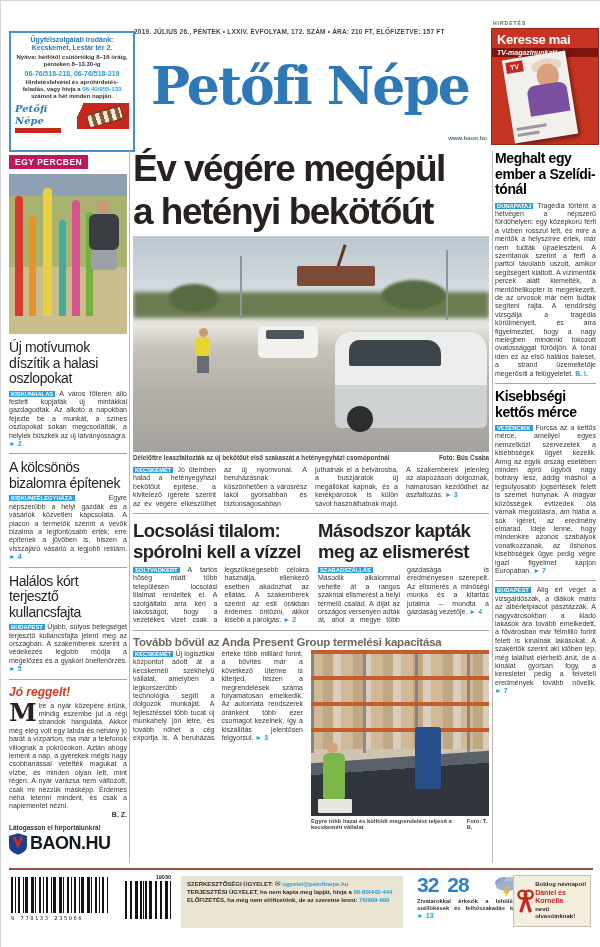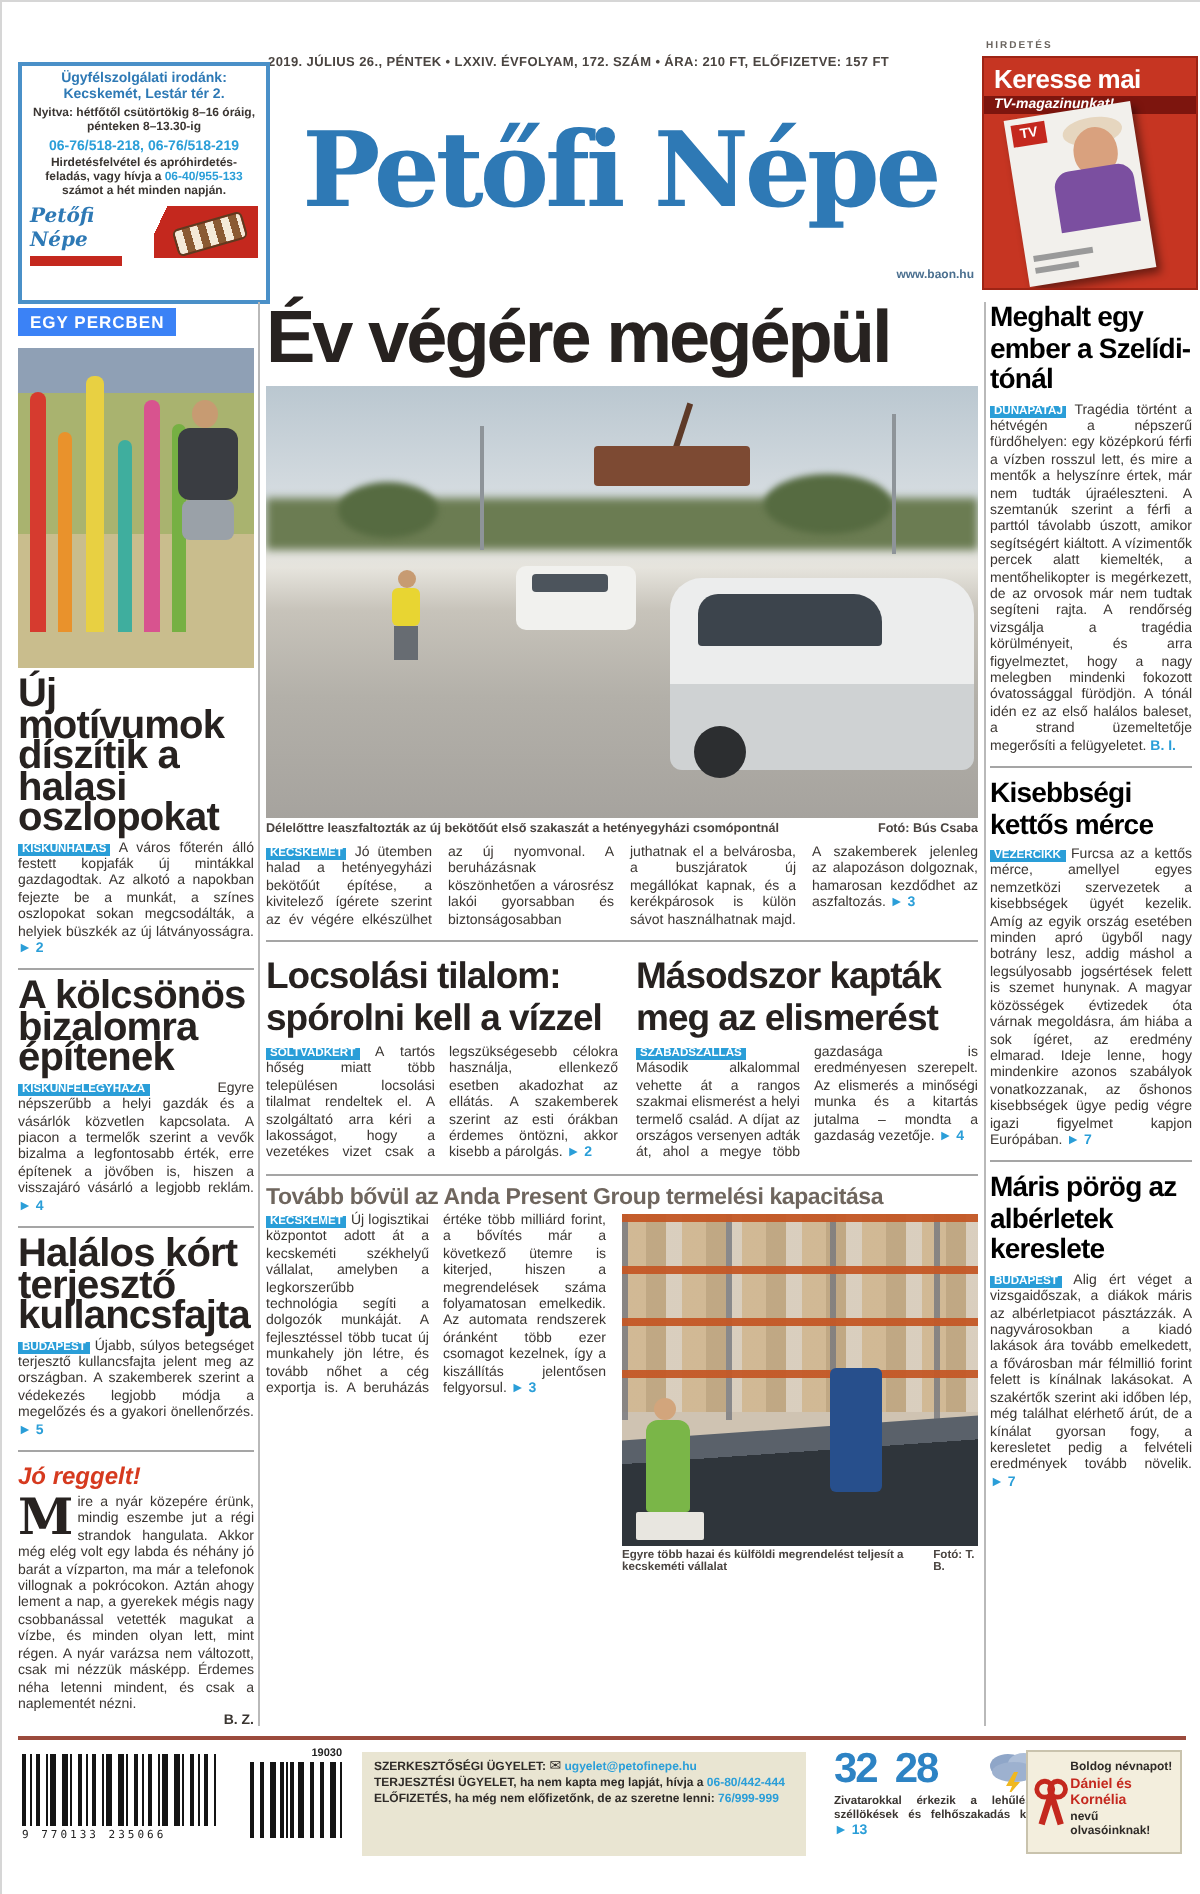--- a/index.html
+++ b/index.html
@@ -42,23 +42,23 @@
   .cov-body{position:absolute;right:4px;top:30px;width:40px;height:30px;border-radius:8px 8px 0 0;background:#7b4fa0;}
   .cov-line{position:absolute;left:4px;height:3px;background:#9a9a9a;}
   
   .vrule{width:1px;background:#b9b9b9;top:150px;height:712px;}
   .bottom-rule{top:867px;left:8px;width:584px;height:2px;background:#9b4a3c;}
   .rule{border:none;border-top:1px solid #a5a5a5;margin:5px 0;}
   
   .left-col{top:150px;left:8px;width:118px;height:714px;overflow:hidden;}
   .center-col{top:146px;left:132px;width:356px;height:719px;overflow:hidden;}
   .right-col{top:148px;left:494px;width:101px;height:716px;overflow:hidden;}
-  .section-label{display:inline-block;background:#3b82f6;color:#fff;font-size:8.5px;font-weight:900;
+  .section-label{display:inline-block;background:#be185d;color:#fff;font-size:8.5px;font-weight:900;
                  padding:2px 6px;letter-spacing:.5px;}
-  .lh3{font-size:20px;font-weight:700;line-height:15.5px;letter-spacing:-.4px;color:#272220;margin:6px 0 3px;}
+  .lh3{font-size:14px;font-weight:400;line-height:15.5px;letter-spacing:-.4px;color:#272220;margin:6px 0 3px;}
   .body-txt{font-size:7px;line-height:8.4px;text-align:justify;color:#3a3531;margin:0;}
   .tag{background:#2a9ed8;color:#fff;font-weight:bold;font-size:5.8px;padding:0 2px;text-transform:uppercase;}
   .pageref{color:#2a9ed8;font-weight:bold;font-size:7px;white-space:nowrap;}
   
   .left-photo{position:relative;height:160px;margin-top:5px;overflow:hidden;
       background:linear-gradient(180deg,#8fa0b5 0 14%,#a9b36f 14% 58%,#c9bd8d 58% 100%);}
   .pole{position:absolute;bottom:18px;border-radius:4px 4px 0 0;}
   .pman-head{position:absolute;right:18px;top:26px;width:13px;height:14px;border-radius:50%;background:#c79b72;}
   .pman-torso{position:absolute;right:8px;top:40px;width:30px;height:36px;border-radius:6px;background:#3a3d42;}
   .pman-shorts{position:absolute;right:10px;top:76px;width:26px;height:20px;border-radius:4px;background:#9aa1a8;}
@@ -218,20 +218,21 @@
       <svg width="18" height="22" viewBox="0 0 20 24">
           <path d="M10 0 L20 3 V14 Q20 21 10 24 Q0 21 0 14 V3 Z" fill="#1b3f8f"></path>
           <path d="M4 4 L10 17 L16 4 L12.5 4 L10 10.5 L7.5 4 Z" fill="#d02c21"></path>
         </svg>
       <span class="baon-text">BAON.HU</span>
     </div>
   </div>
 
   <div class="abs center-col">
     <div class="main-hl">Év végére megépül</div>
+    <div class="main-hl">a hetényi bekötőút</div>
 
     <div class="main-photo">
       <div class="treeline"></div>
       <div class="treeblob" style="left:10%;top:48px;width:50px;height:28px;"></div>
       <div class="treeblob" style="left:70%;top:44px;width:64px;height:30px;"></div>
       <div class="pole-l" style="left:30%;top:20px;height:62px;"></div>
       <div class="pole-l" style="left:88%;top:14px;height:70px;"></div>
       <div class="truck-crane"></div>
       <div class="truck"></div>
       <div class="car-sm">
@@ -292,21 +293,20 @@
 
   <div class="abs right-col">
     <h3 class="rh3">Meghalt egy ember a Szelídi-tónál</h3>
     <p class="body-txt"><span class="tag">DUNAPATAJ</span> <span>Tragédia történt a hétvégén a népszerű fürdőhelyen: egy középkorú férfi a vízben rosszul lett, és mire a mentők a helyszínre értek, már nem tudták újraéleszteni. A szemtanúk szerint a férfi a parttól távolabb úszott, amikor segítségért kiáltott. A vízimentők percek alatt kiemelték, a mentőhelikopter is megérkezett, de az orvosok már nem tudtak segíteni rajta. A rendőrség vizsgálja a tragédia körülményeit, és arra figyelmeztet, hogy a nagy melegben mindenki fokozott óvatossággal fürödjön. A tónál idén ez az első halálos baleset, a strand üzemeltetője megerősíti a felügyeletet.</span> <span class="pageref">B. I.</span></p>
     <hr class="rule">
 
     <h3 class="rh3">Kisebbségi kettős mérce</h3>
     <p class="body-txt"><span class="tag">VEZÉRCIKK</span> <span>Furcsa az a kettős mérce, amellyel egyes nemzetközi szervezetek a kisebbségek ügyét kezelik. Amíg az egyik ország esetében minden apró ügyből nagy botrány lesz, addig máshol a legsúlyosabb jogsértések felett is szemet hunynak. A magyar közösségek évtizedek óta várnak megoldásra, ám hiába a sok ígéret, az eredmény elmarad. Ideje lenne, hogy mindenkire azonos szabályok vonatkozzanak, az őshonos kisebbségek ügye pedig végre igazi figyelmet kapjon Európában.</span> <span class="pageref">► 7</span></p>
     <hr class="rule">
 
-    <h3 class="rh3">Máris pörög az albérletek kereslete</h3>
     <p class="body-txt"><span class="tag">BUDAPEST</span> <span>Alig ért véget a vizsgaidőszak, a diákok máris az albérletpiacot pásztázzák. A nagyvárosokban a kiadó lakások ára tovább emelkedett, a fővárosban már félmillió forint felett is kínálnak lakásokat. A szakértők szerint aki időben lép, még találhat elérhető árút, de a kínálat gyorsan fogy, a keresletet pedig a felvételi eredmények tovább növelik.</span> <span class="pageref">► 7</span></p>
   </div>
 
   <div class="abs footer">
     <div class="barcode1"></div>
     <div class="barcode-digits">9 770133 235066</div>
     <div class="barcode-code">19030</div>
     <div class="barcode2"></div>
 
     <div class="contact">

